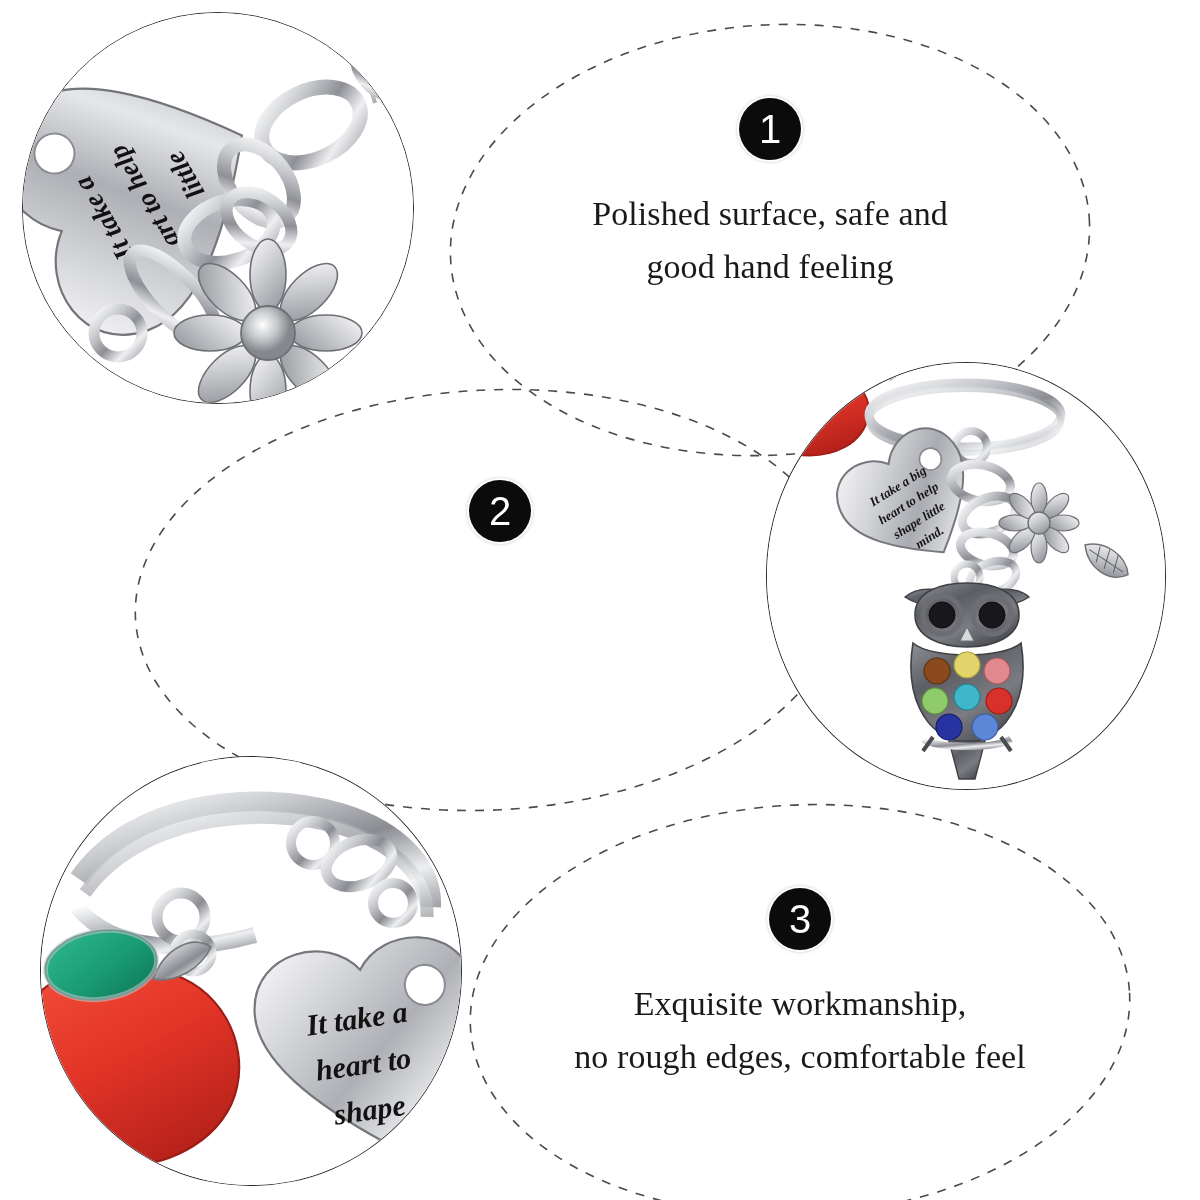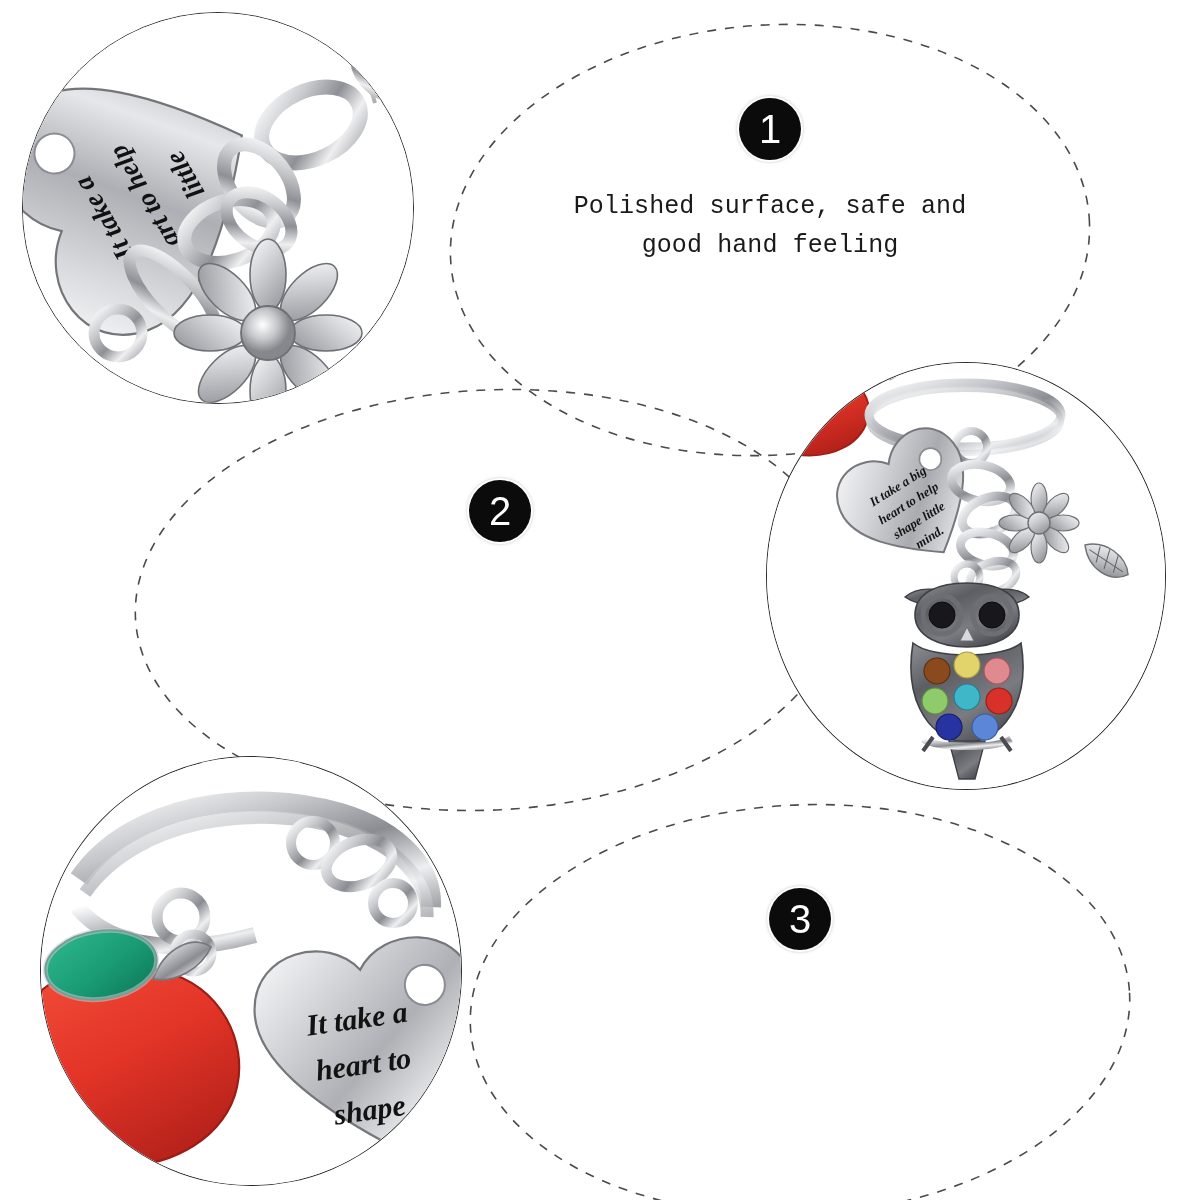--- a/index.html
+++ b/index.html
@@ -38,26 +38,26 @@
     background: #0b0b0b;
     color: #ffffff;
     font-size: 40px;
     line-height: 62px;
     font-weight: 400;
     margin: 0 auto 28px auto;
     box-shadow: 0 0 0 2px #ffffff, 0 0 3px 2px rgba(150,150,150,0.55);
     font-family: "Liberation Sans", sans-serif;
   }
   .feature-text {
-    font-size: 25px;
+    font-size: 34px;
     line-height: 1.55;
     color: #1a1a1a;
     letter-spacing: 0.1px;
     white-space: pre-line;
-    font-family: Liberation Mono, monospace;
+    font-family: Liberation Serif, serif;
   }
 
   
   .photo {
     position: absolute;
     border-radius: 50%;
     overflow: hidden;
     background: #ffffff;
     border: 1.4px solid #2b2b2b;
     box-sizing: border-box;
@@ -357,15 +357,17 @@
     <div class="feature-text">Polished surface, safe and
 good hand feeling</div>
   </div>
 
   <div class="feature" style="left:255px; top:480px; width:490px;">
     <div class="badge">2</div>
   </div>
 
   <div class="feature" style="left:540px; top:888px; width:520px;">
     <div class="badge">3</div>
+    <div class="feature-text">Exquisite workmanship,
+no rough edges, comfortable feel</div>
   </div>
 
 </div>
 
 </body></html>

